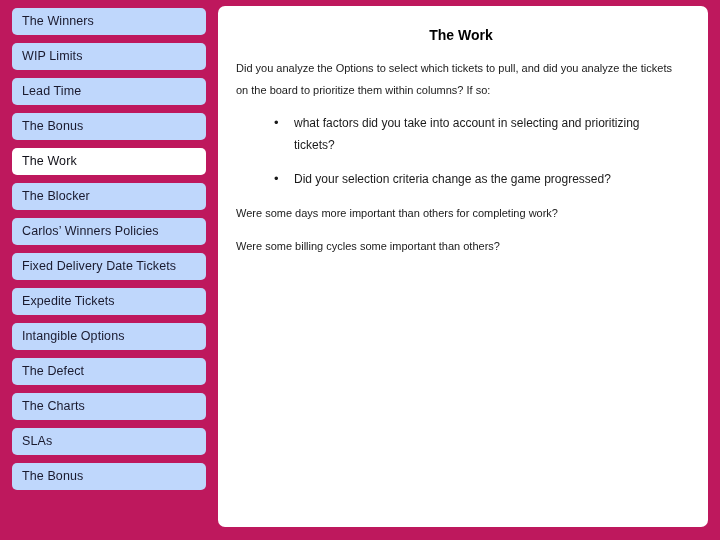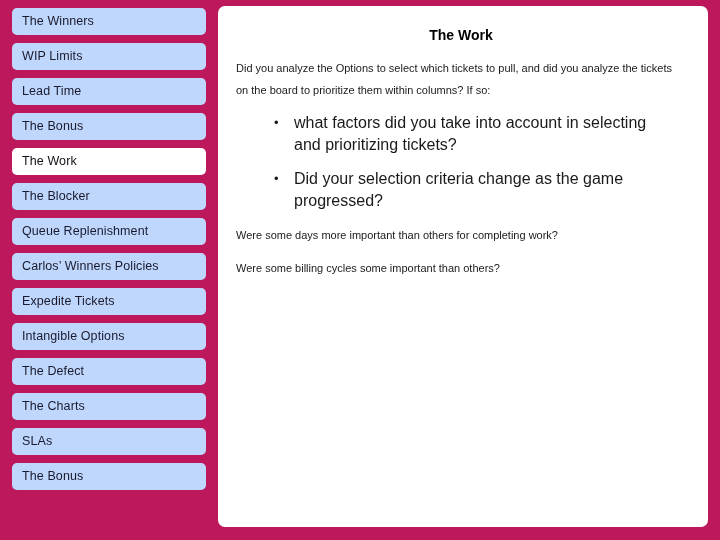--- a/index.html
+++ b/index.html
@@ -80,21 +80,21 @@
     margin: 0 0 11px 0;
     padding: 0 6px 0 4px;
   }
   .bullet-list {
     margin: 0 0 8px 0;
     padding: 0;
     list-style: none;
   }
   .bullet-item {
     position: relative;
-    font-size: 16px;
+    font-size: 12px;
     line-height: 22px;
     color: #1a1a1a;
     margin: 0 0 12px 0;
     padding-left: 62px;
     padding-right: 20px;
   }
   .bullet-item::before {
     content: "\2022";
     position: absolute;
     left: 42px;
@@ -121,24 +121,24 @@
     <div class="nav-item">
       <span>The Bonus</span>
     </div>
     <div class="nav-item selected">
       <span>The Work</span>
     </div>
     <div class="nav-item">
       <span>The Blocker</span>
     </div>
     <div class="nav-item">
-      <span>Queue Replenishment</span>
+      <span>Carlos’ Winners Policies</span>
     </div>
     <div class="nav-item">
-      <span>Carlos’ Winners Policies</span>
+      <span>Fixed Delivery Date Tickets</span>
     </div>
     <div class="nav-item">
       <span>Expedite Tickets</span>
     </div>
     <div class="nav-item">
       <span>Intangible Options</span>
     </div>
     <div class="nav-item">
       <span>The Defect</span>
     </div>

